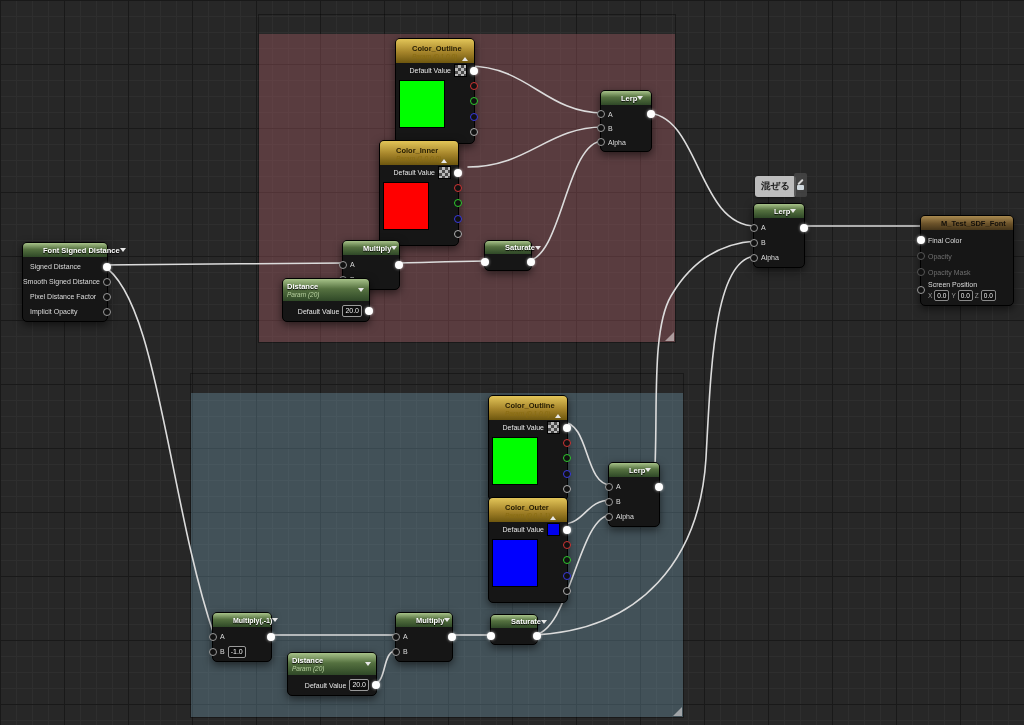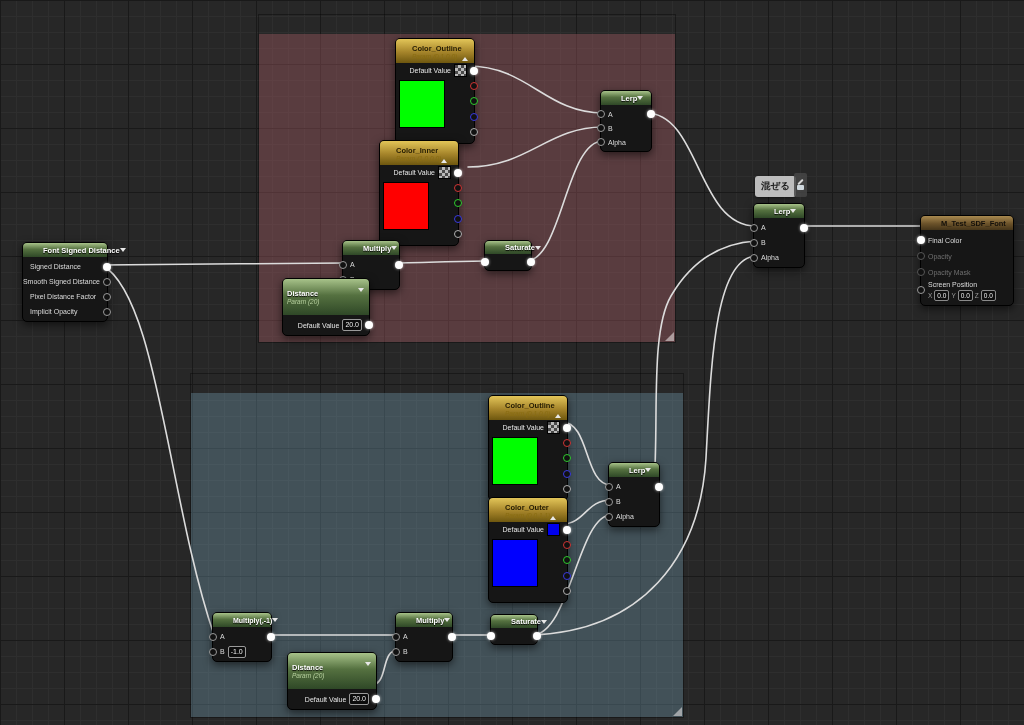--- a/index.html
+++ b/index.html
@@ -50,21 +50,21 @@
   .pin.pb{border-color:#3a3ae0;}
   .pin.pa{border-color:#b0b0b0;}
   .pin.inpin{margin-left:-8px;}
   .pin.outpin{margin-right:-8px;margin-left:auto;}
   
   .hdr-param{height:20px;background:linear-gradient(180deg,#e2c558 0%,#a5842a 55%,#6e570f 100%);
     display:flex;align-items:flex-end;padding:2px 16px;border-radius:4px 4px 0 0;}
   .ptitle{font-size:7.5px;font-weight:bold;color:#241b02;line-height:9px;white-space:nowrap;}
   .psub{font-size:6.5px;font-style:italic;color:#8a6d12;line-height:8px;white-space:nowrap;}
   .hdr-param .chev-up{margin-top:3px;}
-  .hdr2{height:36px;flex-direction:column;align-items:flex-start;justify-content:center;padding:0 4px;}
+  .hdr2{height:22px;flex-direction:column;align-items:flex-start;justify-content:center;padding:0 4px;}
   .hdr2 .psub-g{font-size:6.5px;font-style:italic;color:#b6cf9e;line-height:8px;}
   .hdr2 .chev-dn{position:absolute;right:5px;top:9px;}
   .defrow{display:flex;align-items:center;justify-content:flex-end;height:15px;padding:0 4px;font-size:7px;color:#e6e6e6;gap:3px;}
   .checker{width:11px;height:11px;border:1px solid #000;
     background-image:linear-gradient(45deg,#b9b9b9 25%,transparent 25%,transparent 75%,#b9b9b9 75%),
                      linear-gradient(45deg,#b9b9b9 25%,#4a4a4a 25%,#4a4a4a 75%,#b9b9b9 75%);
     background-size:6px 6px;background-position:0 0,3px 3px;}
   .minswatch{width:11px;height:11px;border:1px solid #000;}
   .swatchwrap{display:flex;padding:2px 3px 5px 3px;}
   .bigswatch{width:44px;height:46px;border:1px solid #000;}

